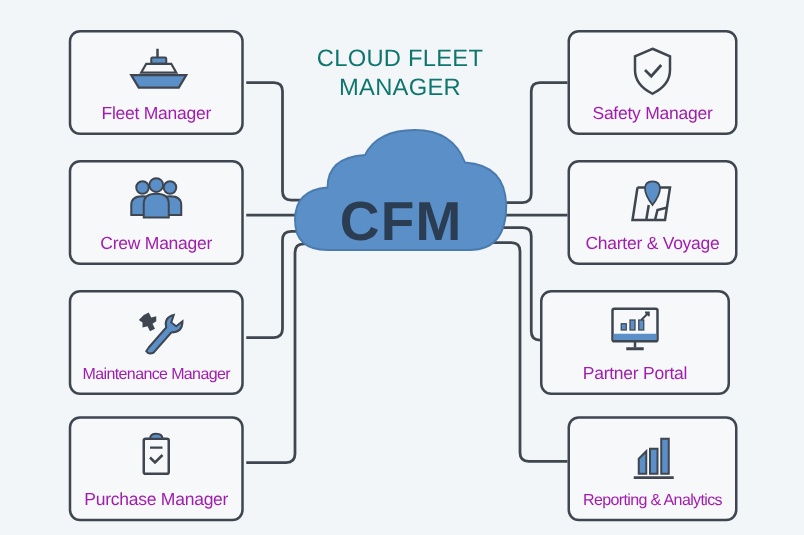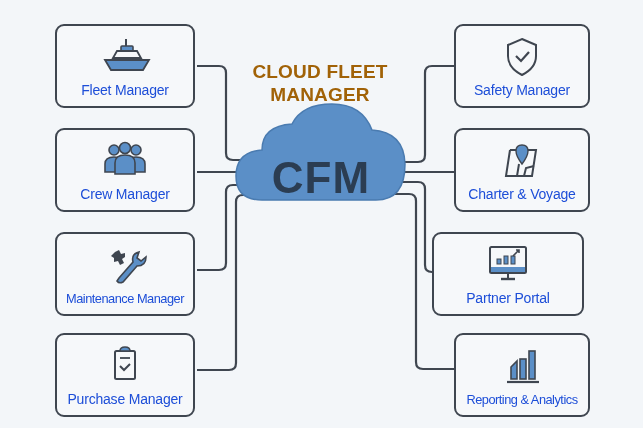--- a/index.html
+++ b/index.html
@@ -23,28 +23,28 @@
     }
     .node .icon {
       position: absolute; left: 50%; top: 10px;
       transform: translateX(-50%);
       width: 60px; height: 42px;
     }
     .node .icon svg { width: 100%; height: 100%; display: block; }
     .node .label {
       position: absolute; left: 0; right: 0; bottom: 8px;
       text-align: center;
-      font-size: 14px; color: #1d4ed8;
+      font-size: 14px; color: #a21caf;
       white-space: nowrap; letter-spacing: -0.2px;
     }
     .node .label.tight { font-size: 12.8px; letter-spacing: -0.5px; }
     #title {
-      position: absolute; left: 220px; width: 200px; top: 60px;
-      text-align: center; font-weight: bold; font-size: 19px;
-      line-height: 23px; color: #a16207; letter-spacing: 0.2px;
+      position: absolute; left: 220px; width: 200px; top: 36px;
+      text-align: center; font-weight: normal; font-size: 19px;
+      line-height: 23px; color: #0f766e; letter-spacing: 0.2px;
     }
     #cloud-text {
       position: absolute; left: 236px; width: 170px; top: 136px;
       text-align: center; font-weight: bold; font-size: 44px;
       color: #2b3d52; letter-spacing: 1px; line-height: 50px; margin-top: 17px;
     }
   </style>
 </head>
 <body>
 

